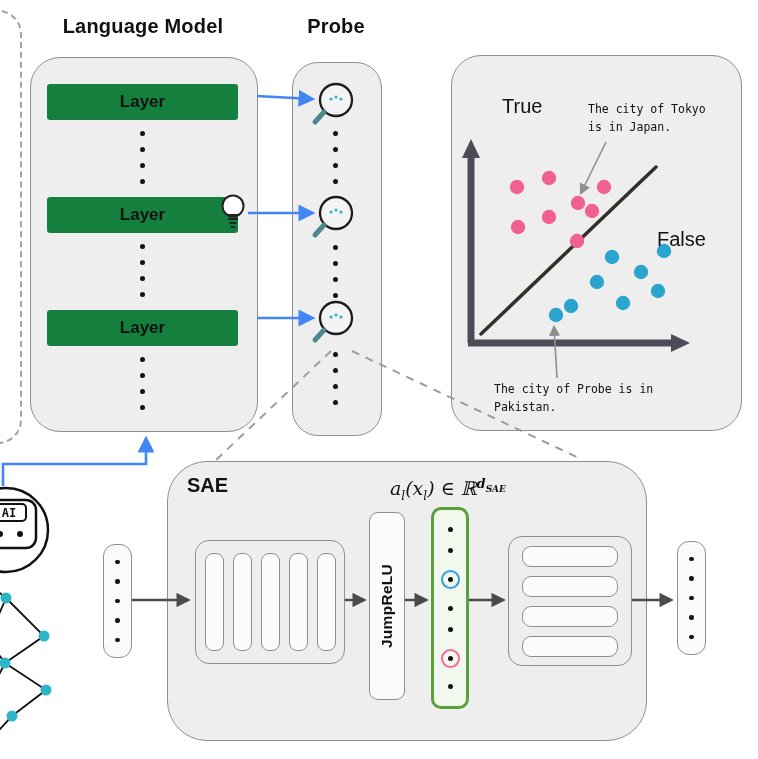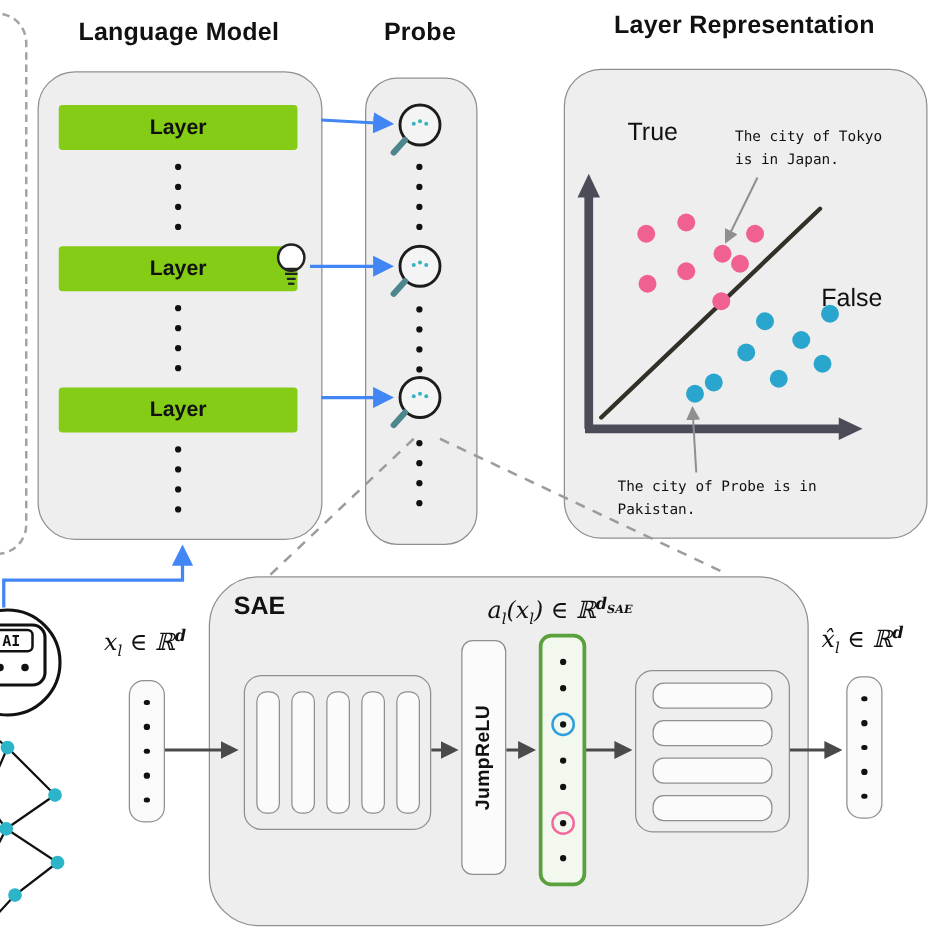--- a/index.html
+++ b/index.html
@@ -6,21 +6,21 @@
   .canvas{position:relative;width:758px;height:759px;background:#fff;overflow:hidden;
           font-family:"Liberation Sans",sans-serif;color:#111;}
   .panel{position:absolute;background:#eeeeee;border:1.6px solid #8f8f8f;z-index:1;}
   #lm-panel{left:30px;top:57px;width:226px;height:373px;border-radius:30px;}
   #probe-panel{left:292px;top:62px;width:88px;height:372px;border-radius:26px;}
   #rep-panel{left:451px;top:55px;width:289px;height:374px;border-radius:30px;}
   #sae-panel{left:167px;top:461px;width:478px;height:278px;border-radius:40px;}
   .fig-title{position:absolute;font-size:20px;font-weight:600;text-align:center;z-index:6;letter-spacing:.2px;}
   .dashed-frame{position:absolute;left:-52px;top:10px;width:70px;height:430px;
                 border:2.5px dashed #a3a3a3;border-radius:24px;z-index:0;}
-  .layer-box{position:absolute;width:191px;height:36px;background:#84cc16;border-radius:3px;
+  .layer-box{position:absolute;width:191px;height:36px;background:#15803d;border-radius:3px;
              display:flex;align-items:center;justify-content:center;font-size:17px;font-weight:bold;z-index:2;}
   .vdots{position:absolute;display:flex;flex-direction:column;align-items:center;gap:11px;z-index:2;}
   .vdots i{width:5px;height:5px;border-radius:50%;background:#111;display:block;}
   .overlay{position:absolute;left:0;top:0;z-index:3;pointer-events:none;}
   .rep-label{position:absolute;font-size:20px;z-index:6;}
   .mono{position:absolute;font-family:"DejaVu Sans Mono",monospace;font-size:11.5px;line-height:1.55;z-index:6;}
   .math{position:absolute;font-family:"DejaVu Serif",serif;font-style:italic;font-size:19px;z-index:6;text-align:center;}
   .math sub{font-size:12px;}
   .math sup{font-size:13px;font-weight:bold;}
   .math sup sub{font-size:9px;}
@@ -56,21 +56,20 @@
 
   <div class="dashed-frame"></div>
 
   <div class="panel" id="lm-panel"></div>
   <div class="panel" id="probe-panel"></div>
   <div class="panel" id="rep-panel"></div>
   <div class="panel" id="sae-panel"></div>
 
   <div class="fig-title" style="left:18px;top:15px;width:250px;">Language Model</div>
   <div class="fig-title" style="left:280px;top:15px;width:112px;">Probe</div>
-  <div class="fig-title" style="left:451px;top:9px;width:289px;">Layer Representation</div>
 
   <div class="layer-box" style="left:47px;top:84px;">
       <span>Layer</span>
     </div>
   <div class="layer-box" style="left:47px;top:197px;">
       <span>Layer</span>
     </div>
   <div class="layer-box" style="left:47px;top:310px;">
       <span>Layer</span>
     </div>
@@ -113,31 +112,25 @@
       <i></i>
     </div>
 
   <div class="rep-label" style="left:502px;top:95px;">True</div>
   <div class="rep-label" style="left:657px;top:228px;">False</div>
   <div class="mono" style="left:588px;top:101px;width:126px;">The city of Tokyo is in Japan.</div>
   <div class="mono" style="left:494px;top:381px;width:170px;">The city of Probe is in Pakistan.</div>
 
   <div class="sae-title">SAE</div>
 
-  <div class="math" style="left:66px;top:502px;width:100px;">
-    <span>x</span><sub>l</sub><span> ∈ ℝ</span><sup>d</sup>
-  </div>
 
   <div class="math" style="left:337px;top:476px;width:222px;">
     <span>a</span><sub>l</sub><span>(x</span><sub>l</sub><span>)</span><span> ∈ ℝ</span><sup><span>d</span><sub>SAE</sub></sup>
   </div>
 
-  <div class="math" style="left:640px;top:499px;width:100px;">
-    <span>x̂</span><sub>l</sub><span> ∈ ℝ</span><sup>d</sup>
-  </div>
 
   <div class="vec" id="input-vec">
       <i></i>
       <i></i>
       <i></i>
       <i></i>
       <i></i>
     </div>
 
   <div class="enc">

